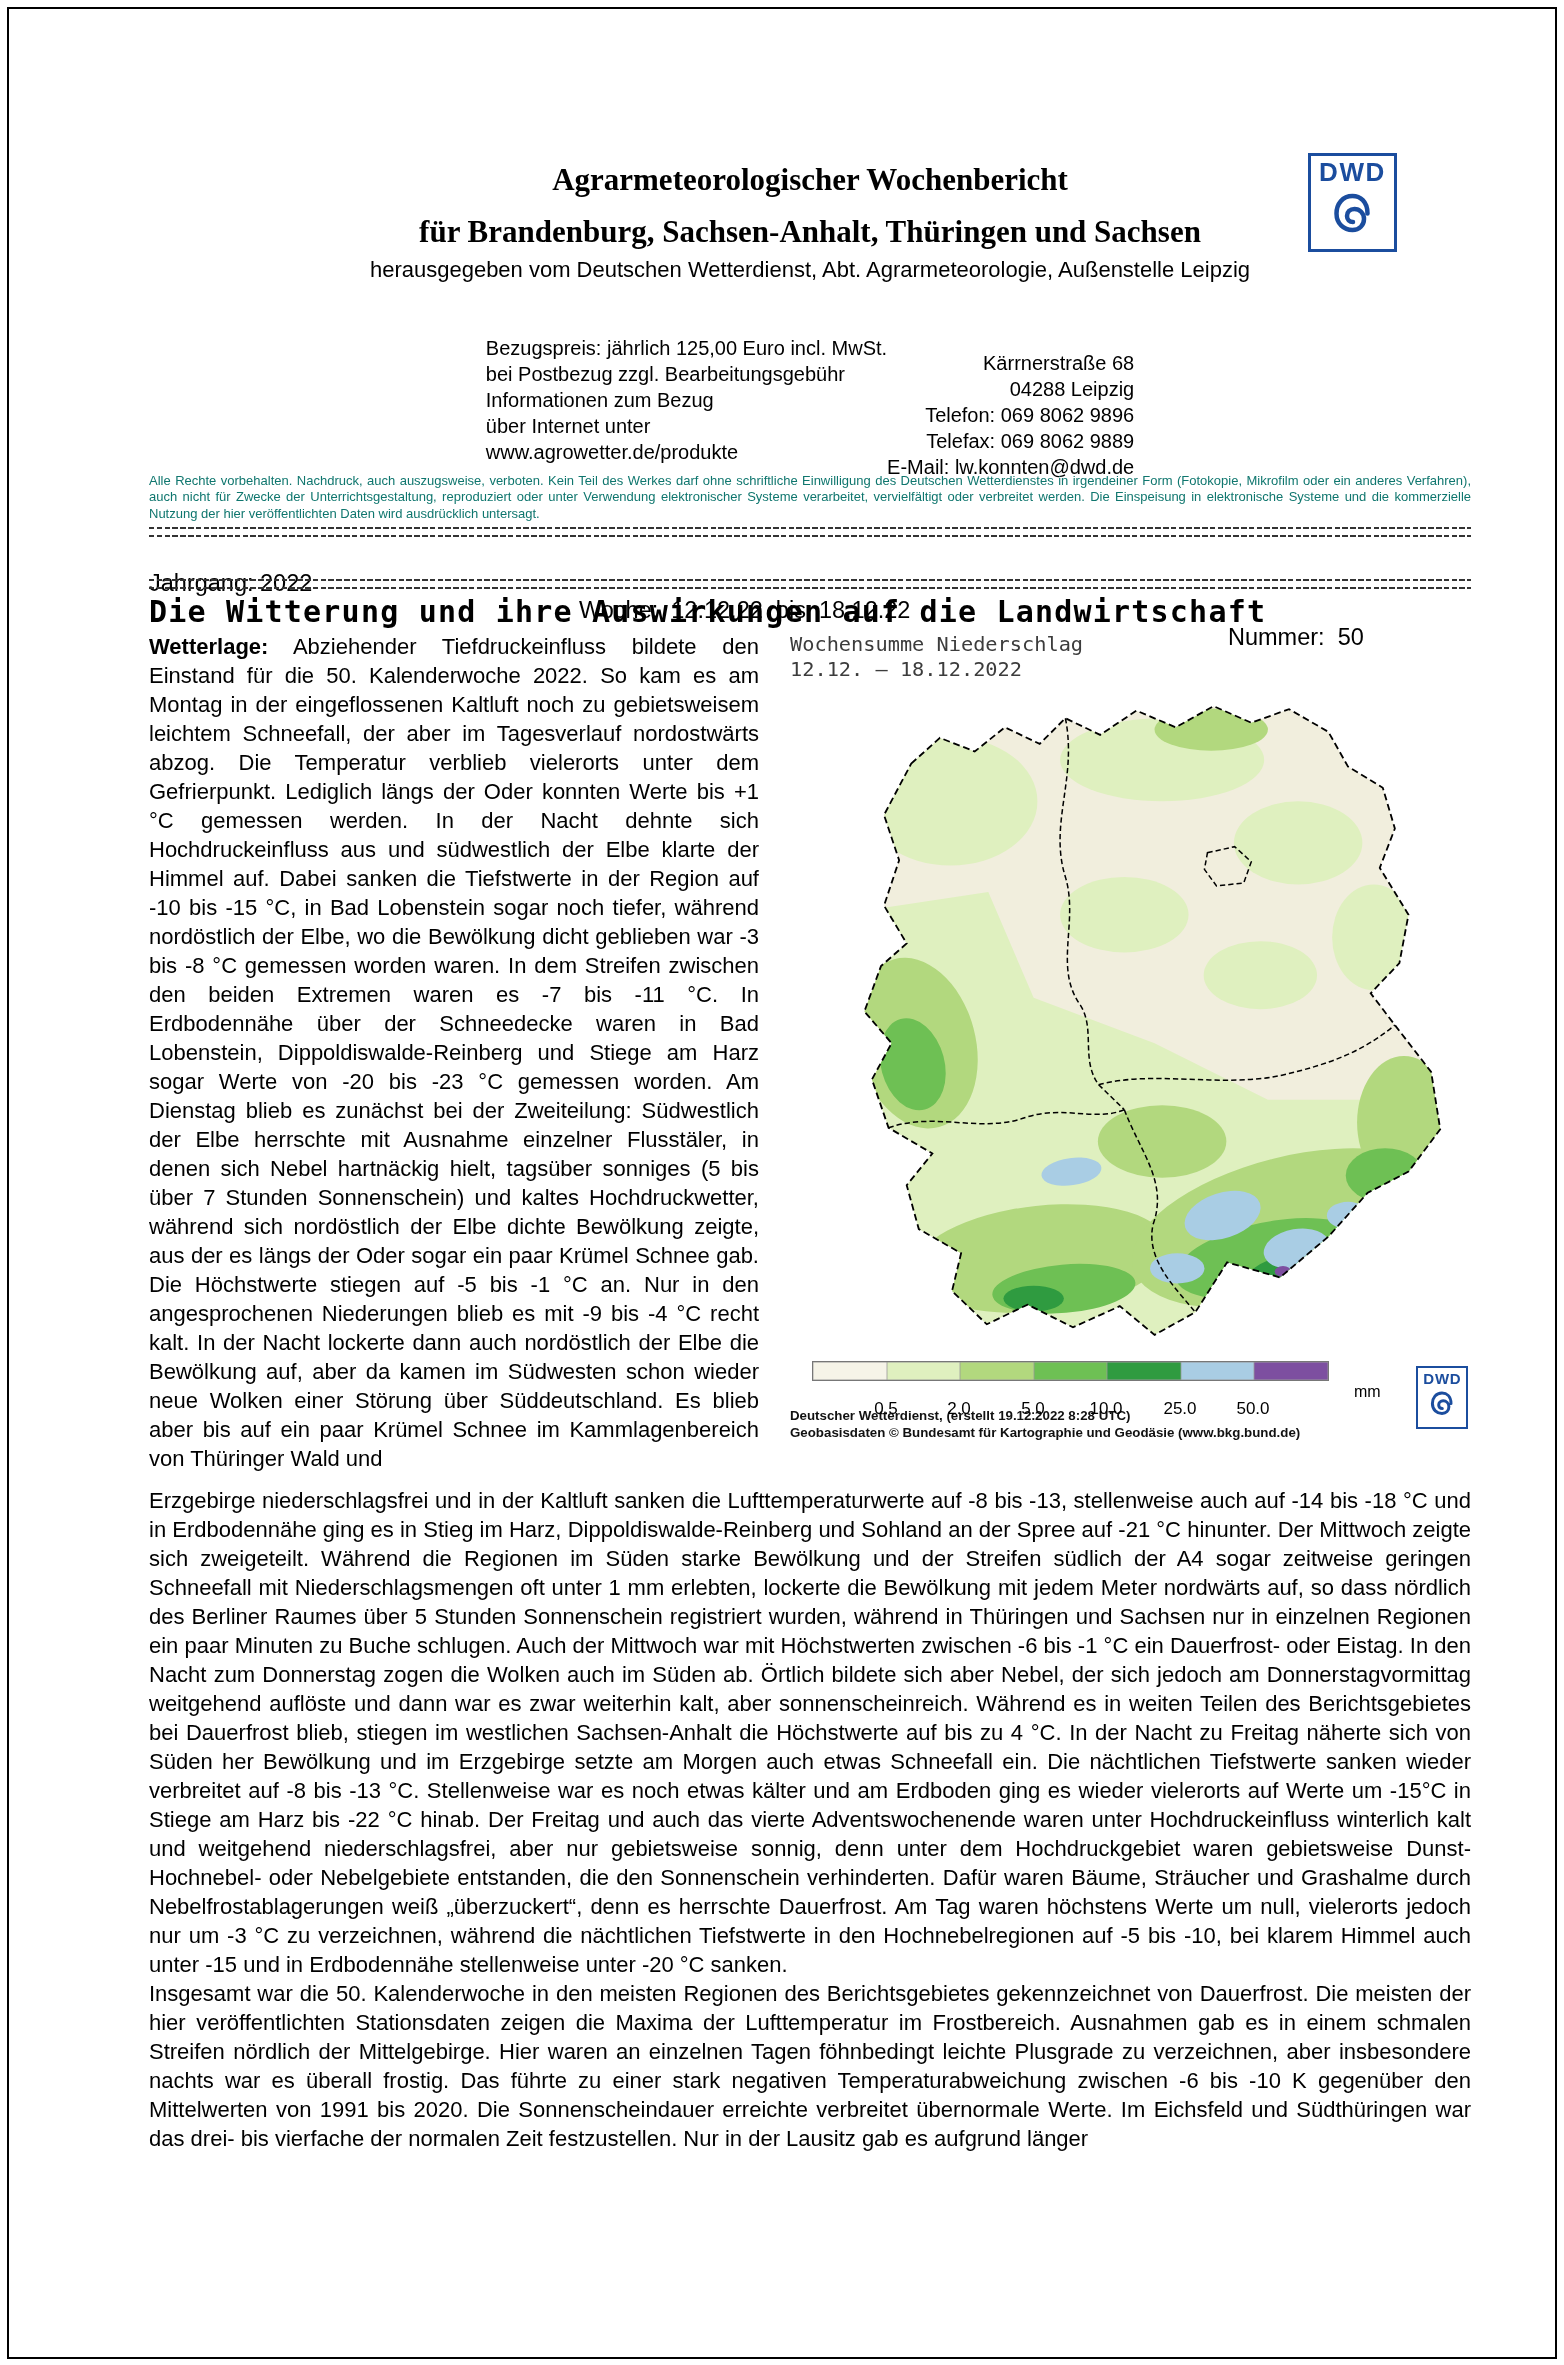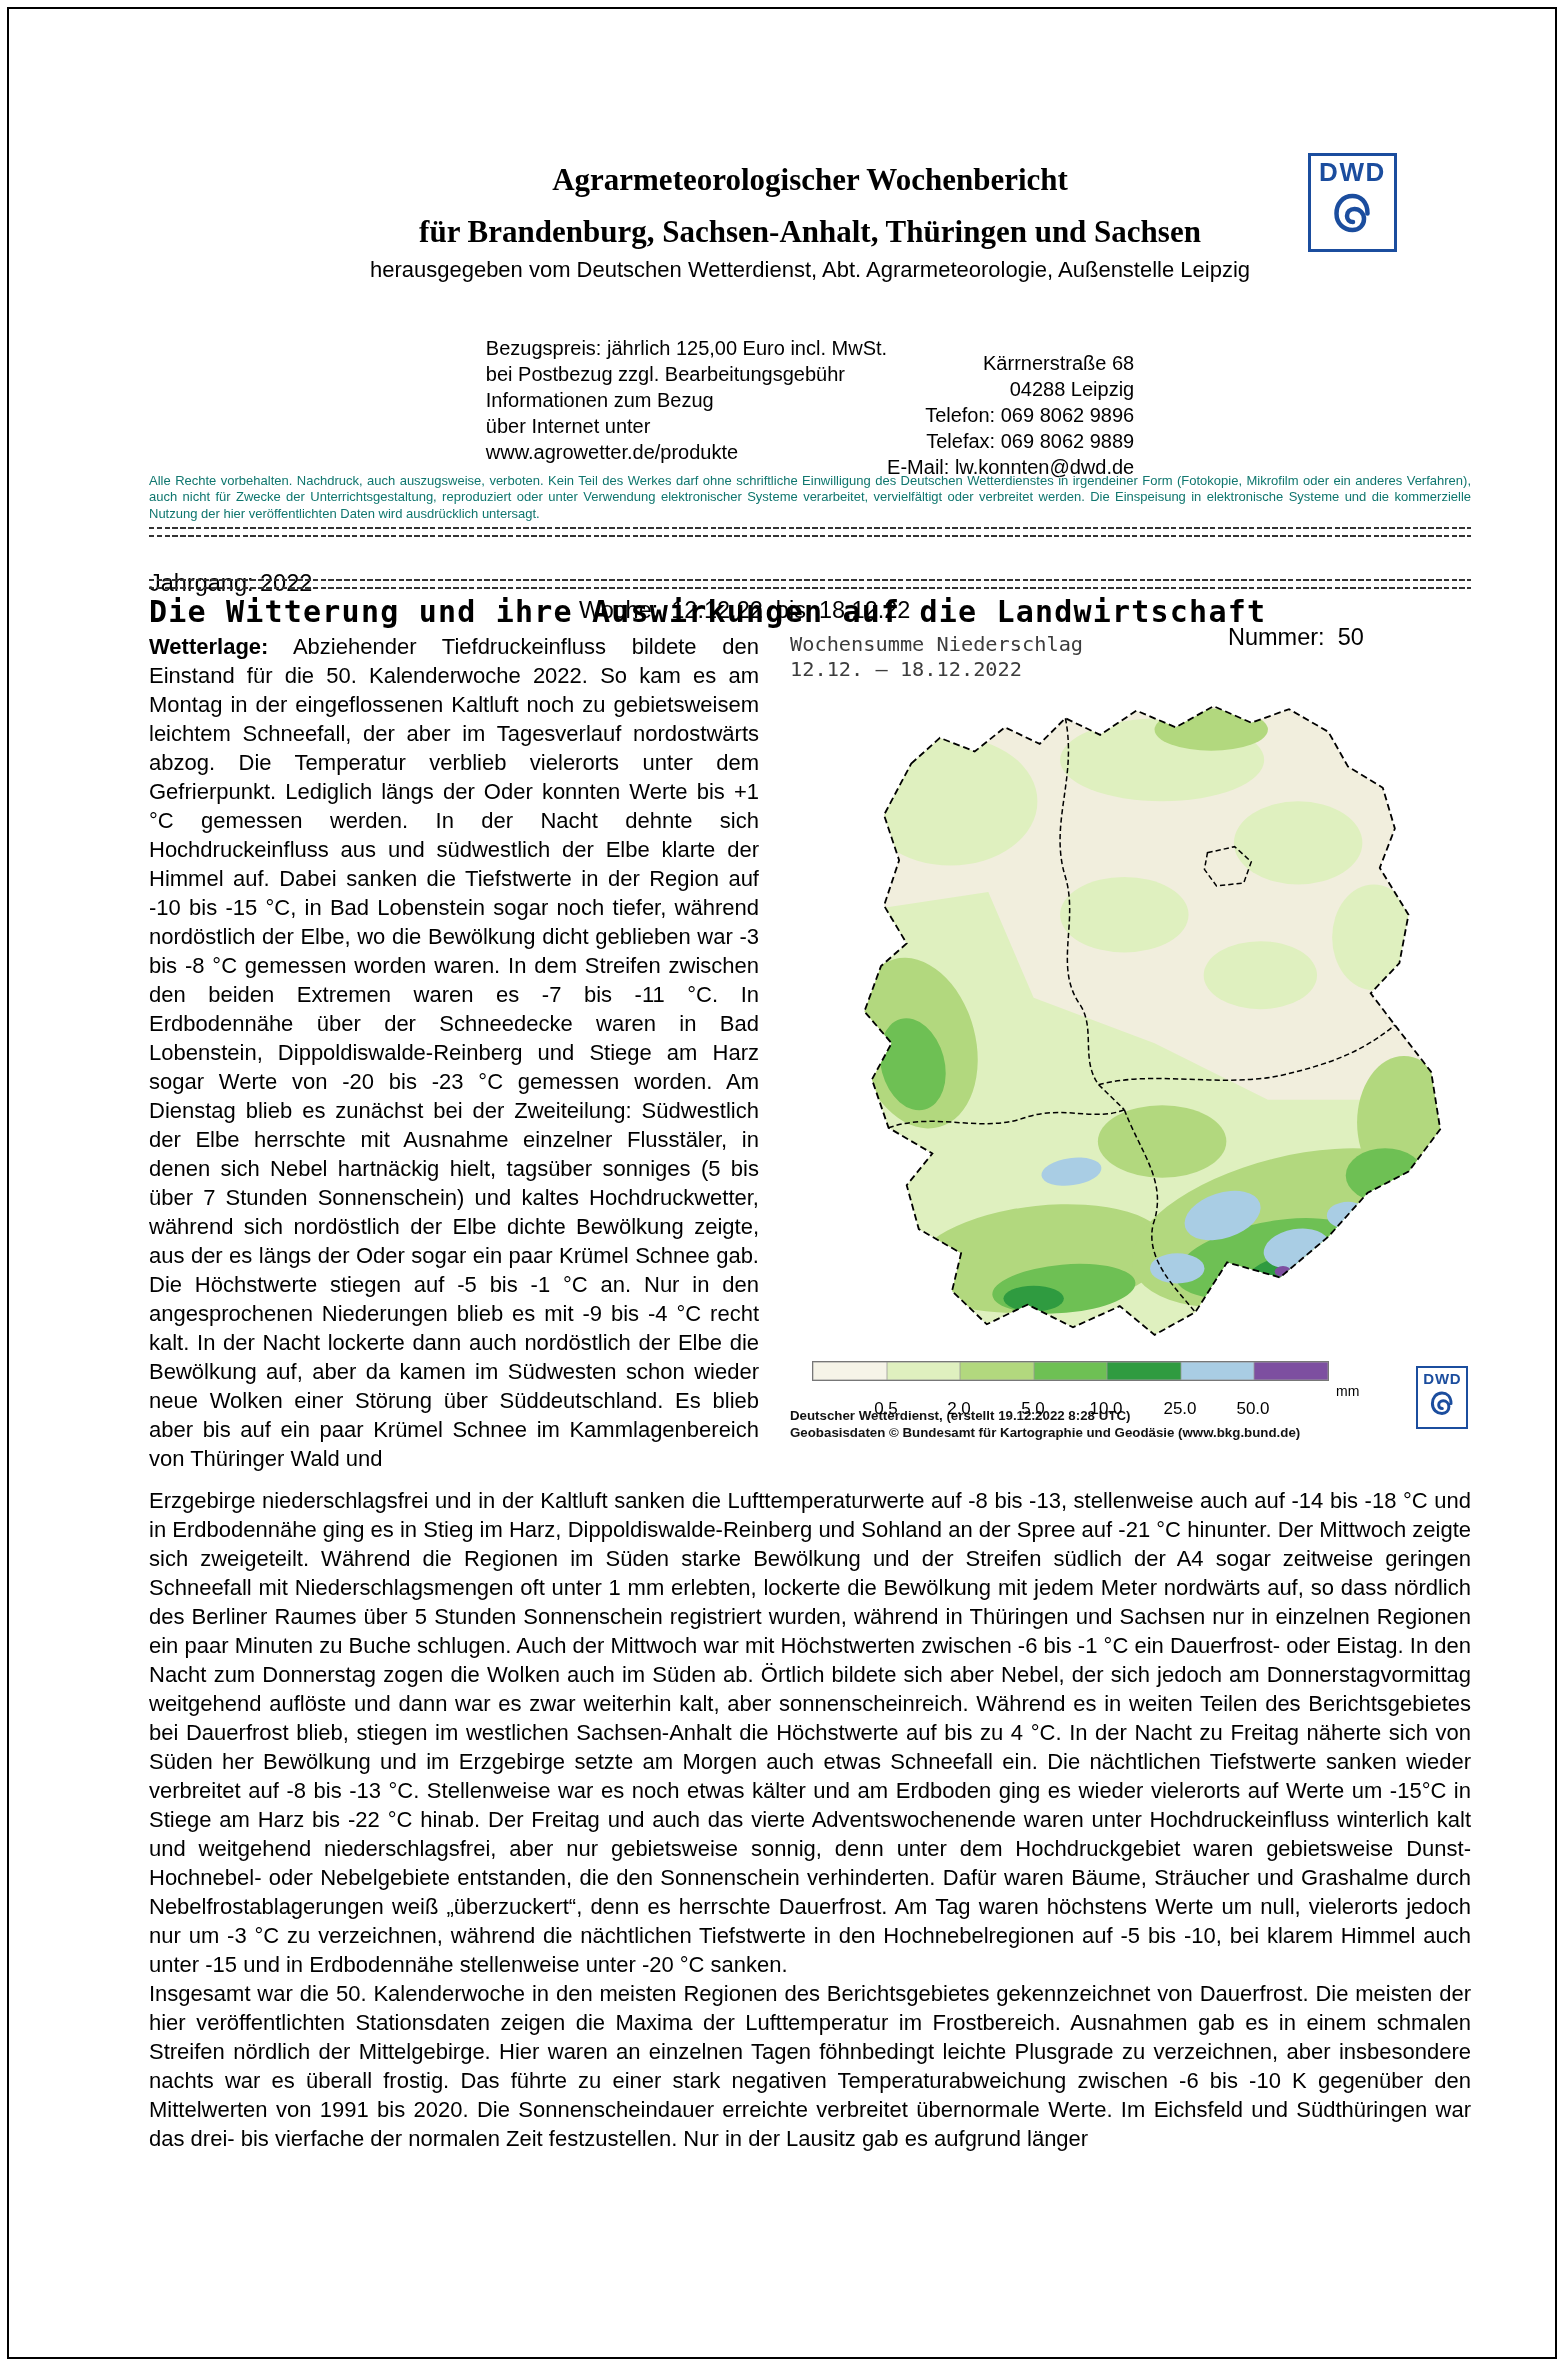--- a/index.html
+++ b/index.html
@@ -60,21 +60,21 @@
   .col-text p{margin:0;}
 
   .map-col{width:680px;position:relative;}
   .map-title,.map-date{font-family:"DejaVu Sans Mono","Liberation Mono",monospace;font-size:20.3px;line-height:25px;color:#3c3c3c;}
   svg.map{display:block;margin-top:6.3px;}
 
   .legend{position:relative;margin-top:7.8px;margin-left:22px;width:563px;height:41px;}
   .legend-bar{display:flex;width:515px;border:0.8px solid #777;}
   .swatch{width:74px;height:18px;box-shadow:inset 0 0 0 0.4px #999;}
   .legend-label{position:absolute;top:22px;transform:translateX(-50%);font-size:17px;margin-top:16px;}
-  .legend-unit{position:absolute;top:22px;left:524px;font-size:14px;}
+  .legend-unit{position:absolute;top:22px;left:542px;font-size:16px;}
 
   .attrib{margin-top:4.7px;font-size:13.3px;font-weight:bold;line-height:17px;color:#111;}
 
   .fulltext{margin-top:12.5px;font-size:22px;line-height:29px;text-align:justify;}
   .fulltext p{margin:0;}
 </style>
 </head>
 <body>
 
 <div class="sheet">

